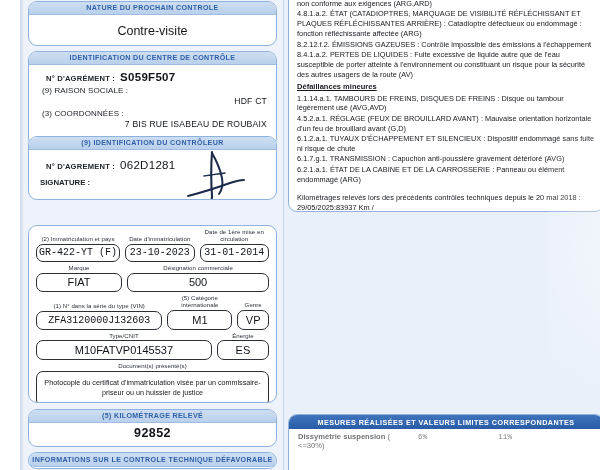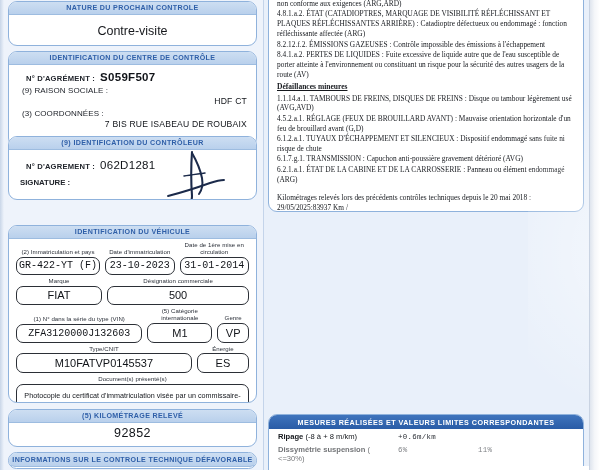--- a/index.html
+++ b/index.html
@@ -3,21 +3,21 @@
 <meta charset="utf-8">
 <style>
   html,body{margin:0;padding:0;}
   body{
     width:600px;height:470px;overflow:hidden;
     background:#ffffff;
     font-family:"Liberation Sans", sans-serif;
     color:#1a1a1a;
     position:relative;
   }
-  .page{position:absolute;inset:0;background:#fdfdfd;}
+  .page{position:absolute;inset:0;background:#fdfdfd;margin-left:20px;}
 
   
   .left-col{
     position:absolute;left:0;top:0;width:264px;height:470px;
     background:#eef3fb;
     border-right:1px solid #c4d4ea;
     box-sizing:border-box;
   }
   .panel{
     position:absolute;left:8px;right:6px;
@@ -77,21 +77,21 @@
   .cell{display:flex;flex-direction:column;justify-content:flex-end;}
   .doc-box{
     border:1.15px solid #2b2f36;border-radius:7px;
     font-size:7.2px;text-align:center;line-height:1.45;
     padding:6px 6px 7px;color:#14171c;
   }
 
   
   #p-km{top:409px;height:38px;}
   #p-km .panel-body{padding-top:3px;}
-  .km-val{text-align:center;font-size:12.5px;color:#101318;letter-spacing:.4px;}
+  .km-val{text-align:center;font-size:12.5px;color:#101318;letter-spacing:.4px;font-weight:bold;}
 
   
   #p-info{top:452px;height:17px;}
   #p-info .panel-title{font-size:7.1px;padding-top:3px;border-radius:6px;}
 
   
   .right-col{
     position:absolute;left:264px;top:0;width:325px;height:470px;
     background:#e9f0fa;box-sizing:border-box;
   }
@@ -99,21 +99,21 @@
     position:absolute;left:4px;right:5px;
     background:#ffffff;border:1px solid #8fb2dc;border-radius:9px;
     box-sizing:border-box;overflow:hidden;
   }
   #r-defauts{top:-4px;height:216px;border-top-left-radius:0;border-top-right-radius:0;}
   .defauts-body{
     padding:2px 7px 4px 8px;
     font-size:7.35px;line-height:1.345;color:#15181d;
     letter-spacing:.02px;text-align:left;
   }
-  .defauts-body p{margin:0 0 0.5px;font-family:Liberation Serif, serif;}
+  .defauts-body p{margin:0 0 0.5px;}
   .d-head{font-weight:bold;text-decoration:underline;margin:2.5px 0 1.5px !important;font-size:7.5px;}
   .km-hist{margin-top:9px !important;}
 
   
   #r-mes{top:414px;height:70px;border-bottom-left-radius:0;}
   .mes-title{
     text-align:center;font-size:7.2px;font-weight:bold;letter-spacing:.45px;
     color:#ffffff;background:linear-gradient(to bottom,#3f74bd,#2a5ca6);
     padding:2.5px 0 2.5px;
   }
@@ -188,21 +188,20 @@
         <svg class="signature" viewBox="0 0 70 62">
           <path d="M34 6 C33 20, 33 36, 34 50 C34 54, 33 56, 31 57" fill="none" stroke="#1b2a4a" stroke-width="2.1" stroke-linecap="round"></path>
           <path d="M34 7 C38 14, 42 22, 44 32 C45 38, 44 44, 41 48" fill="none" stroke="#1b2a4a" stroke-width="2" stroke-linecap="round"></path>
           <path d="M10 50 C22 47, 38 42, 52 37 C58 35, 62 34, 66 34" fill="none" stroke="#1b2a4a" stroke-width="1.9" stroke-linecap="round"></path>
           <path d="M26 30 C32 29, 40 28, 47 27" fill="none" stroke="#1b2a4a" stroke-width="1.5" stroke-linecap="round"></path>
         </svg>
       </div>
     </div>
 
     <div class="panel" id="p-veh">
-      <div class="panel-title">IDENTIFICATION DU VÉHICULE</div>
       <div class="panel-body">
 
         <div class="grp">
           <div class="cell" style="width:84px">
             <div class="fl">(2) Immatriculation et pays</div>
             <div class="box sm">GR-422-YT (F)</div>
           </div>
           <div class="cell" style="width:72px">
             <div class="fl">Date d'immatriculation</div>
             <div class="box sm">23-10-2023</div>
@@ -287,28 +286,20 @@
         <p>6.1.7.g.1. TRANSMISSION : Capuchon anti-poussière gravement détérioré (AVG)</p>
         <p>6.2.1.a.1. ÉTAT DE LA CABINE ET DE LA CARROSSERIE : Panneau ou élément endommagé (ARG)</p>
         <p class="km-hist">Kilométrages relevés lors des précédents contrôles techniques depuis le 20 mai 2018 : 29/05/2025:83937 Km /</p>
       </div>
     </div>
 
     <div class="rpanel" id="r-mes">
       <div class="mes-title">MESURES RÉALISÉES ET VALEURS LIMITES CORRESPONDANTES</div>
       <div class="mes-body">
 
-        <div class="mes-row">
-          <div class="m-name">
-            <span>Ripage</span>
-            <span class="paren">(-8 à + 8 m/km)</span>
-          </div>
-          <div class="mes-val mv-a">+0.6m/km</div>
-          <div class="mes-val mv-b"></div>
-        </div>
 
         <div class="mes-row row-clip">
           <div class="m-name">
             <span>Dissymétrie suspension</span>
             <span class="paren">( &lt;=30%)</span>
           </div>
           <div class="mes-val mv-a">6%</div>
           <div class="mes-val mv-b">11%</div>
         </div>
       </div>

